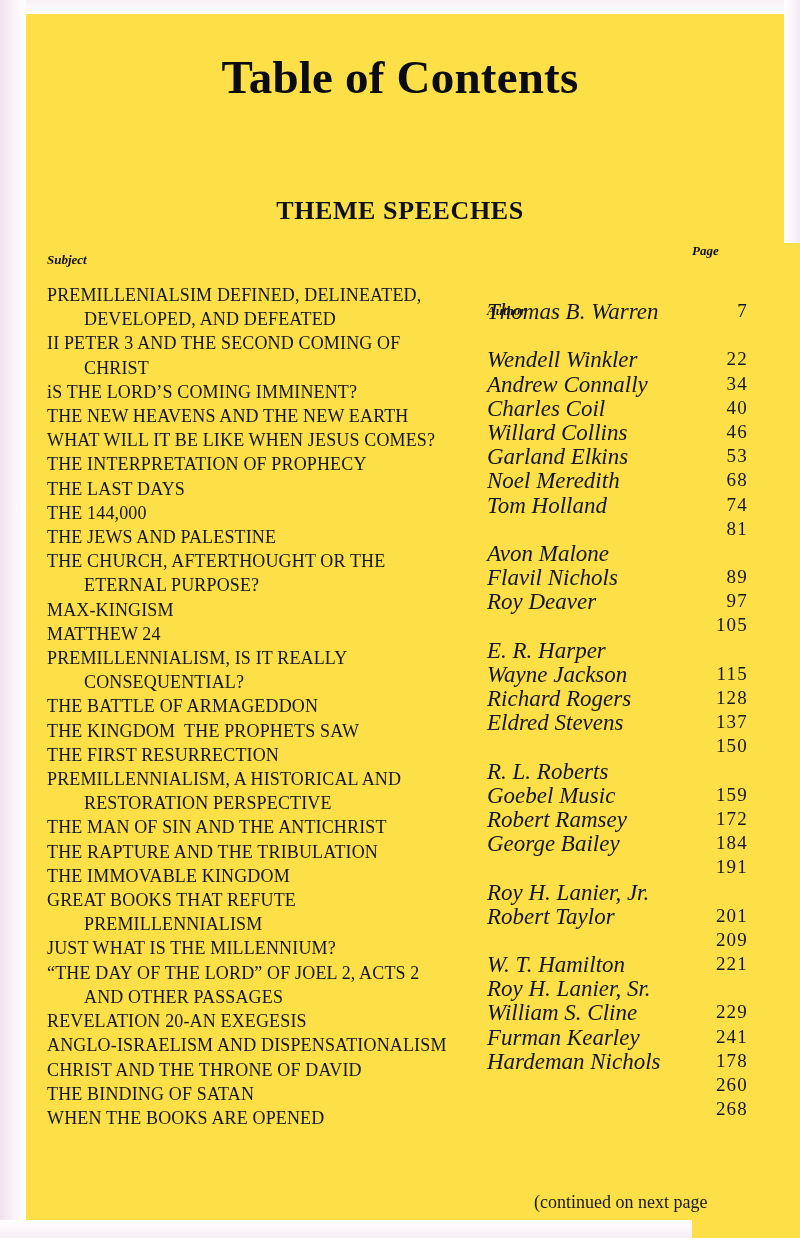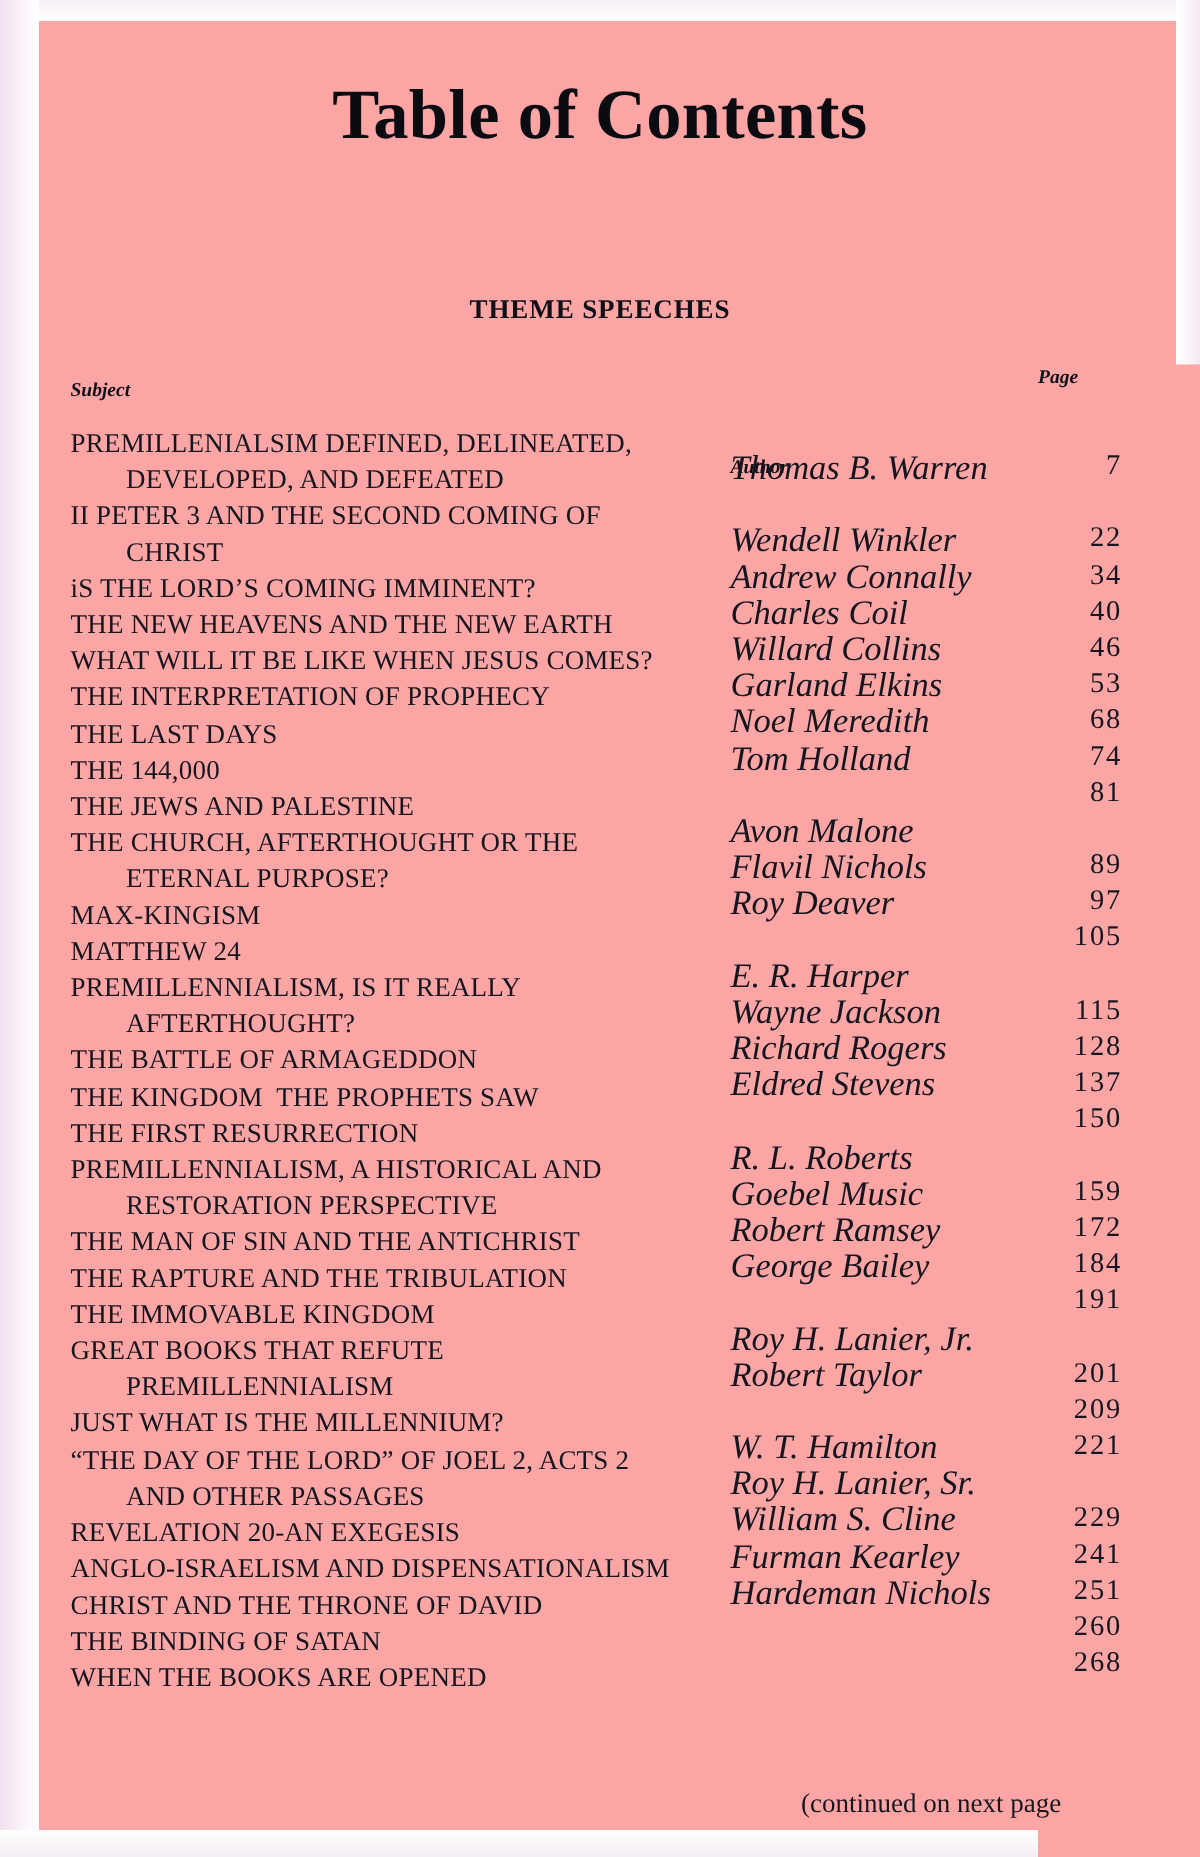--- a/index.html
+++ b/index.html
@@ -6,21 +6,21 @@
   html, body {
     margin: 0;
     padding: 0;
     background: #ffffff;
   }
   .page {
     position: relative;
     width: 800px;
     height: 1238px;
     margin: 0 auto;
-    background: #fca5a5;
+    background: #fde047;
     overflow: hidden;
     font-family: "Liberation Serif", "DejaVu Serif", serif;
     color: #14141c;
   }
   
   .edge-left {
     position: absolute;
     left: 0; top: 0;
     width: 26px; height: 100%;
     background: linear-gradient(to right,
@@ -61,21 +61,21 @@
     letter-spacing: 0.2px;
     color: #0b0b12;
   }
 
   .section-heading {
     position: absolute;
     left: 0;
     top: 196px;
     width: 800px;
     text-align: center;
-    font-size: 18px;
+    font-size: 26px;
     font-weight: bold;
     letter-spacing: 0.6px;
     color: #101019;
   }
 
   .col-head {
     position: absolute;
     font-style: italic;
     font-weight: bold;
     font-size: 13px;
@@ -162,21 +162,21 @@
       <div class="ln">WHAT WILL IT BE LIKE WHEN JESUS COMES?</div>
       <div class="ln">THE INTERPRETATION OF PROPHECY</div>
       <div class="ln">THE LAST DAYS</div>
       <div class="ln">THE 144,000</div>
       <div class="ln">THE JEWS AND PALESTINE</div>
       <div class="ln">THE CHURCH, AFTERTHOUGHT OR THE</div>
       <div class="ln ind">ETERNAL PURPOSE?</div>
       <div class="ln">MAX-KINGISM</div>
       <div class="ln">MATTHEW 24</div>
       <div class="ln">PREMILLENNIALISM, IS IT REALLY</div>
-      <div class="ln ind">AFTERTHOUGHT?</div>
+      <div class="ln ind">CONSEQUENTIAL?</div>
       <div class="ln">THE BATTLE OF ARMAGEDDON</div>
       <div class="ln">THE KINGDOM  THE PROPHETS SAW</div>
       <div class="ln">THE FIRST RESURRECTION</div>
       <div class="ln">PREMILLENNIALISM, A HISTORICAL AND</div>
       <div class="ln ind">RESTORATION PERSPECTIVE</div>
       <div class="ln">THE MAN OF SIN AND THE ANTICHRIST</div>
       <div class="ln">THE RAPTURE AND THE TRIBULATION</div>
       <div class="ln">THE IMMOVABLE KINGDOM</div>
       <div class="ln">GREAT BOOKS THAT REFUTE</div>
       <div class="ln ind">PREMILLENNIALISM</div>
@@ -250,20 +250,20 @@
       <div class="ln">172</div>
       <div class="ln">184</div>
       <div class="ln">191</div>
       <div class="ln">&nbsp;</div>
       <div class="ln">201</div>
       <div class="ln">209</div>
       <div class="ln">221</div>
       <div class="ln">&nbsp;</div>
       <div class="ln">229</div>
       <div class="ln">241</div>
-      <div class="ln">251</div>
+      <div class="ln">178</div>
       <div class="ln">260</div>
       <div class="ln">268</div>
     </div>
 
   <div class="continued">(continued on next page</div>
 
 </div>
 
 </body></html>

